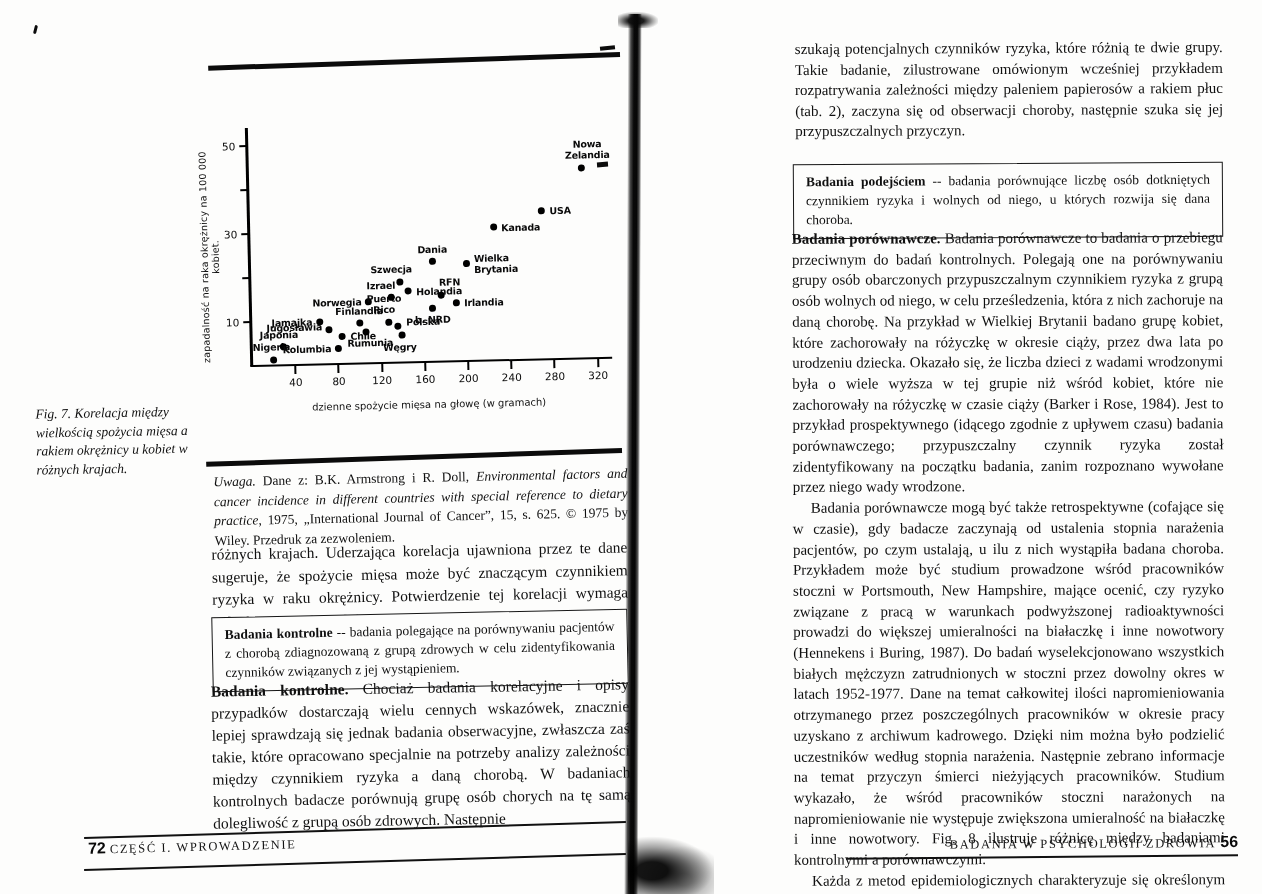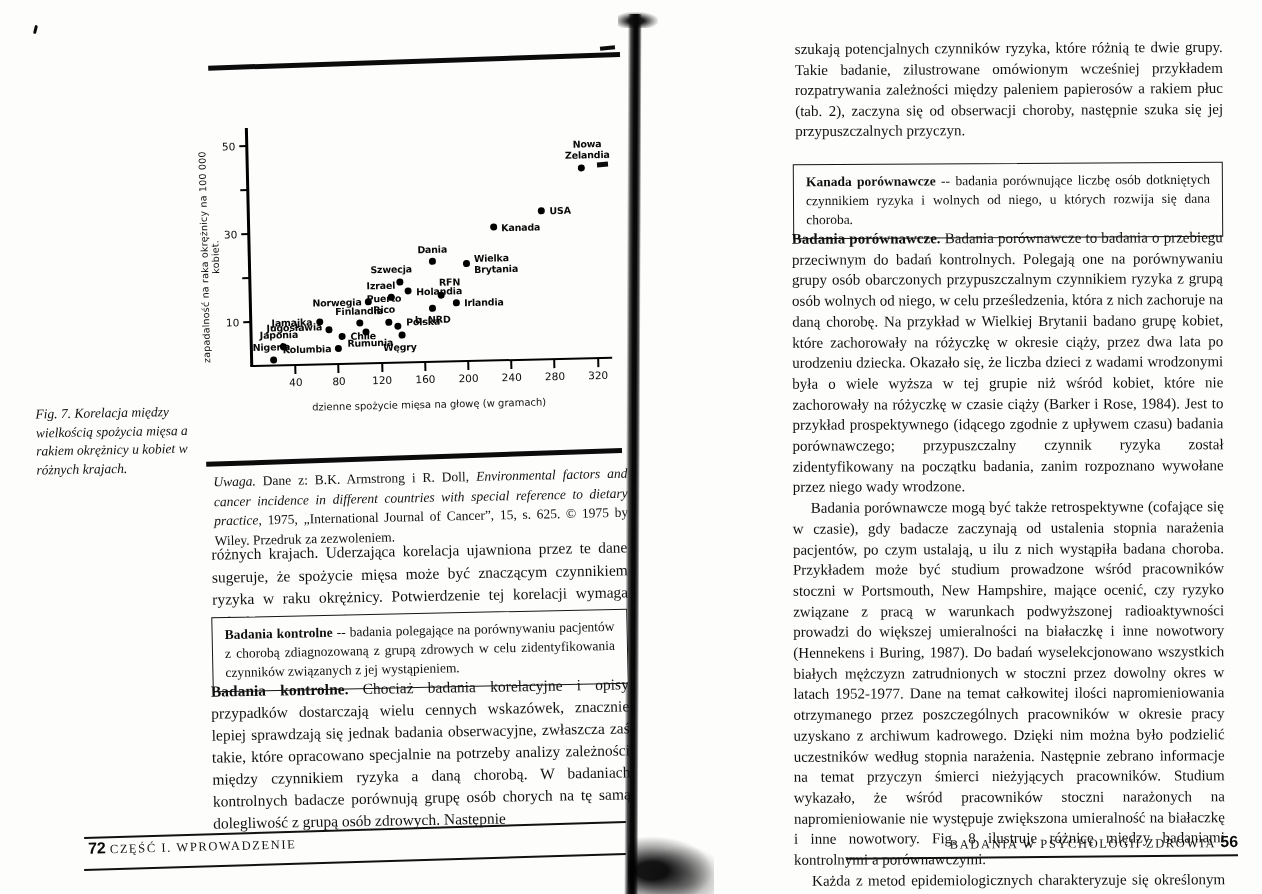--- a/index.html
+++ b/index.html
@@ -187,21 +187,21 @@
   <div class="rule lp-rule-top" data-name="left-footer-rule-top"></div>
   <div class="lp-footer" data-name="left-page-footer">
     <span class="pg-num" data-name="page-number">72</span>
     <span class="run-head" data-name="running-head">CZĘŚĆ I. WPROWADZENIE</span>
   </div>
   <div class="rule lp-rule-bot" data-name="left-footer-rule-bottom"></div>
 
   <p class="rp-body1" data-name="right-page-paragraph">szukają potencjalnych czynników ryzyka, które różnią te dwie grupy. Takie badanie, zilustrowane omówionym wcześniej przykładem rozpatrywania zależności między paleniem papierosów a rakiem płuc (tab. 2), zaczyna się od obserwacji choroby, następnie szuka się jej przypuszczalnych przyczyn.</p>
 
   <div class="defbox defbox-right" data-name="definition-box-comparative-studies">
-    <b data-name="definition-term">Kanada porównawcze</b><span data-name="definition-text"> -- badania porównujące liczbę osób dotkniętych czynnikiem ryzyka i wolnych od niego, u których rozwija się dana choroba.</span>
+    <b data-name="definition-term">Badania podejściem</b><span data-name="definition-text"> -- badania porównujące liczbę osób dotkniętych czynnikiem ryzyka i wolnych od niego, u których rozwija się dana choroba.</span>
   </div>
 
   <div class="rp-main" data-name="right-page-main-text">
     <p data-name="right-page-paragraph"><b data-name="paragraph-lead">Badania porównawcze.</b><span data-name="paragraph-text"> Badania porównawcze to badania o przebiegu przeciwnym do badań kontrolnych. Polegają one na porównywaniu grupy osób obarczonych przypuszczalnym czynnikiem ryzyka z grupą osób wolnych od niego, w celu prześledzenia, która z nich zachoruje na daną chorobę. Na przykład w Wielkiej Brytanii badano grupę kobiet, które zachorowały na różyczkę w okresie ciąży, przez dwa lata po urodzeniu dziecka. Okazało się, że liczba dzieci z wadami wrodzonymi była o wiele wyższa w tej grupie niż wśród kobiet, które nie zachorowały na różyczkę w czasie ciąży (Barker i Rose, 1984). Jest to przykład prospektywnego (idącego zgodnie z upływem czasu) badania porównawczego; przypuszczalny czynnik ryzyka został zidentyfikowany na początku badania, zanim rozpoznano wywołane przez niego wady wrodzone.</span></p>
     <p class="indent" data-name="right-page-paragraph">Badania porównawcze mogą być także retrospektywne (cofające się w czasie), gdy badacze zaczynają od ustalenia stopnia narażenia pacjentów, po czym ustalają, u ilu z nich wystąpiła badana choroba. Przykładem może być studium prowadzone wśród pracowników stoczni w Portsmouth, New Hampshire, mające ocenić, czy ryzyko związane z pracą w warunkach podwyższonej radioaktywności prowadzi do większej umieralności na białaczkę i inne nowotwory (Hennekens i Buring, 1987). Do badań wyselekcjonowano wszystkich białych mężczyzn zatrudnionych w stoczni przez dowolny okres w latach 1952-1977. Dane na temat całkowitej ilości napromieniowania otrzymanego przez poszczególnych pracowników w okresie pracy uzyskano z archiwum kadrowego. Dzięki nim można było podzielić uczestników według stopnia narażenia. Następnie zebrano informacje na temat przyczyn śmierci nieżyjących pracowników. Studium wykazało, że wśród pracowników stoczni narażonych na napromieniowanie nie występuje zwiększona umieralność na białaczkę i inne nowotwory. Fig. 8 ilustruje różnicę między badaniami kontrolnymi a porównawczymi.</p>
     <p class="indent" data-name="right-page-paragraph">Każda z metod epidemiologicznych charakteryzuje się określonym podejściem do problemu. Ponieważ jednak najistotniejszą kwestią jest</p>
   </div>
 
   <div class="rp-footer" data-name="right-page-footer">
     <span class="run-head" data-name="running-head">BADANIA W PSYCHOLOGII ZDROWIA</span>

